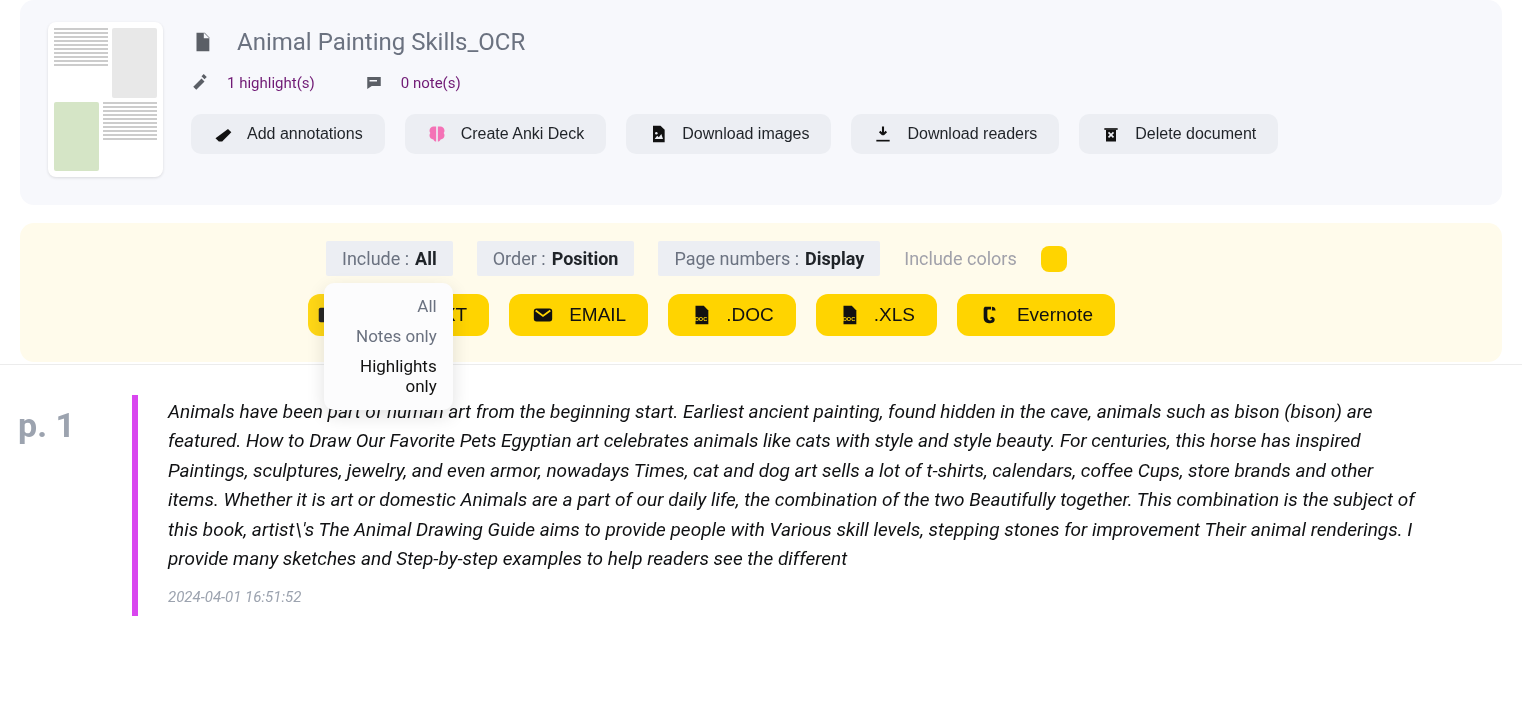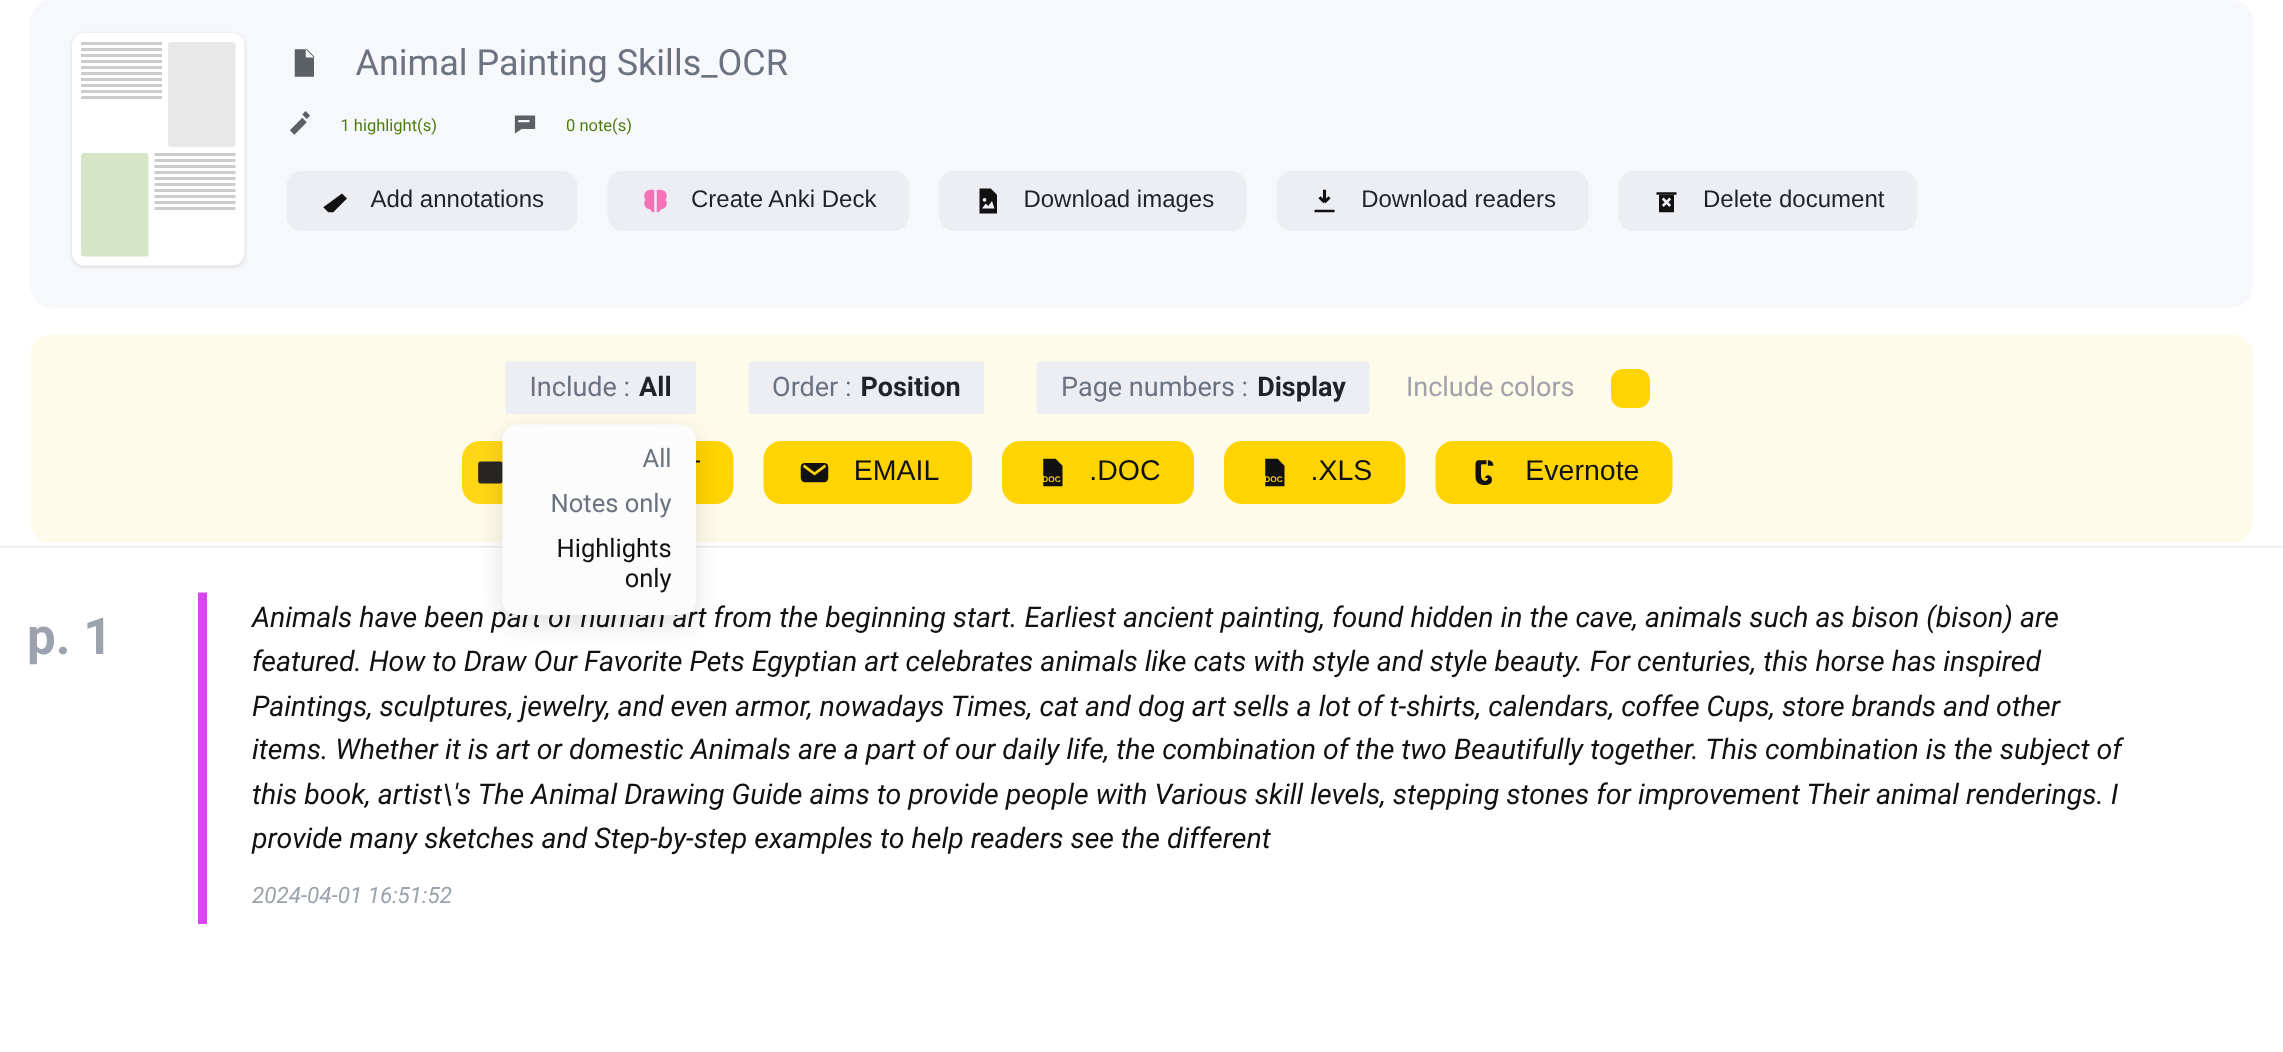--- a/index.html
+++ b/index.html
@@ -23,42 +23,41 @@
   .thumb-top-left div { height:2px; background:#ccc; margin-bottom:2px; }
   .thumb-top-right { width:45px; background:#e8e8e8; border-radius:2px; }
   .thumb-bot { flex:1; display:flex; gap:4px; margin-top:4px;}
   .thumb-bot-left { width:45px; background:#d5e5c6; border-radius:2px; }
   .thumb-bot-right { flex:1; }
   .thumb-bot-right div { height:2px; background:#ccc; margin-bottom:2px; }
 
   .meta { flex:1; }
   .title-row { display:flex; align-items:center; gap:24px; color:#6b7280; font-size:24px; margin-top:6px;}
   .title-row .title { color:#6b7280; font-weight:400; }
-  .stats-row { display:flex; align-items:center; gap:18px; color:#4d7c0f; font-size:11px; margin-top:18px;}
+  .stats-row { display:flex; align-items:center; gap:18px; color:#701a75; font-size:15px; margin-top:18px;}
   .stats-row .gap { width:14px; }
   .actions-row { display:flex; gap:20px; margin-top:22px; flex-wrap:wrap;}
   .act-btn {
     background:#eceef3; border:none; border-radius:10px;
     padding:10px 22px; display:flex; align-items:center; gap:14px;
     font-size:16px; color:#1f2328; cursor:pointer;
   }
 
   .panel {
     background:#fffbeb;
     border-radius:14px;
     margin:18px 20px 0 20px;
     padding:18px 26px 26px 26px;
   }
   .panel-inner { margin-left:280px; }
   .filters-row { display:flex; align-items:center; gap:24px; position:relative; }
   .pill {
     background:#eceef3; border-radius:2px; padding:7px 16px;
     font-size:18px; color:#6b7280; display:flex; align-items:center; gap:6px;
     cursor:pointer;
-    margin-left:11px;
   }
   .pill .bold { color:#1f2328; font-weight:700; }
   .plain-label { font-size:18px; color:#a1a1aa; }
   .color-swatch {
     width:26px; height:26px; border-radius:8px; background:#ffd400;
     cursor:pointer;
   }
   .dropdown {
     position:absolute; top:42px; left:-2px; background:#fcfcfd;
     border-radius:10px; box-shadow:0 6px 18px rgba(0,0,0,0.12);

